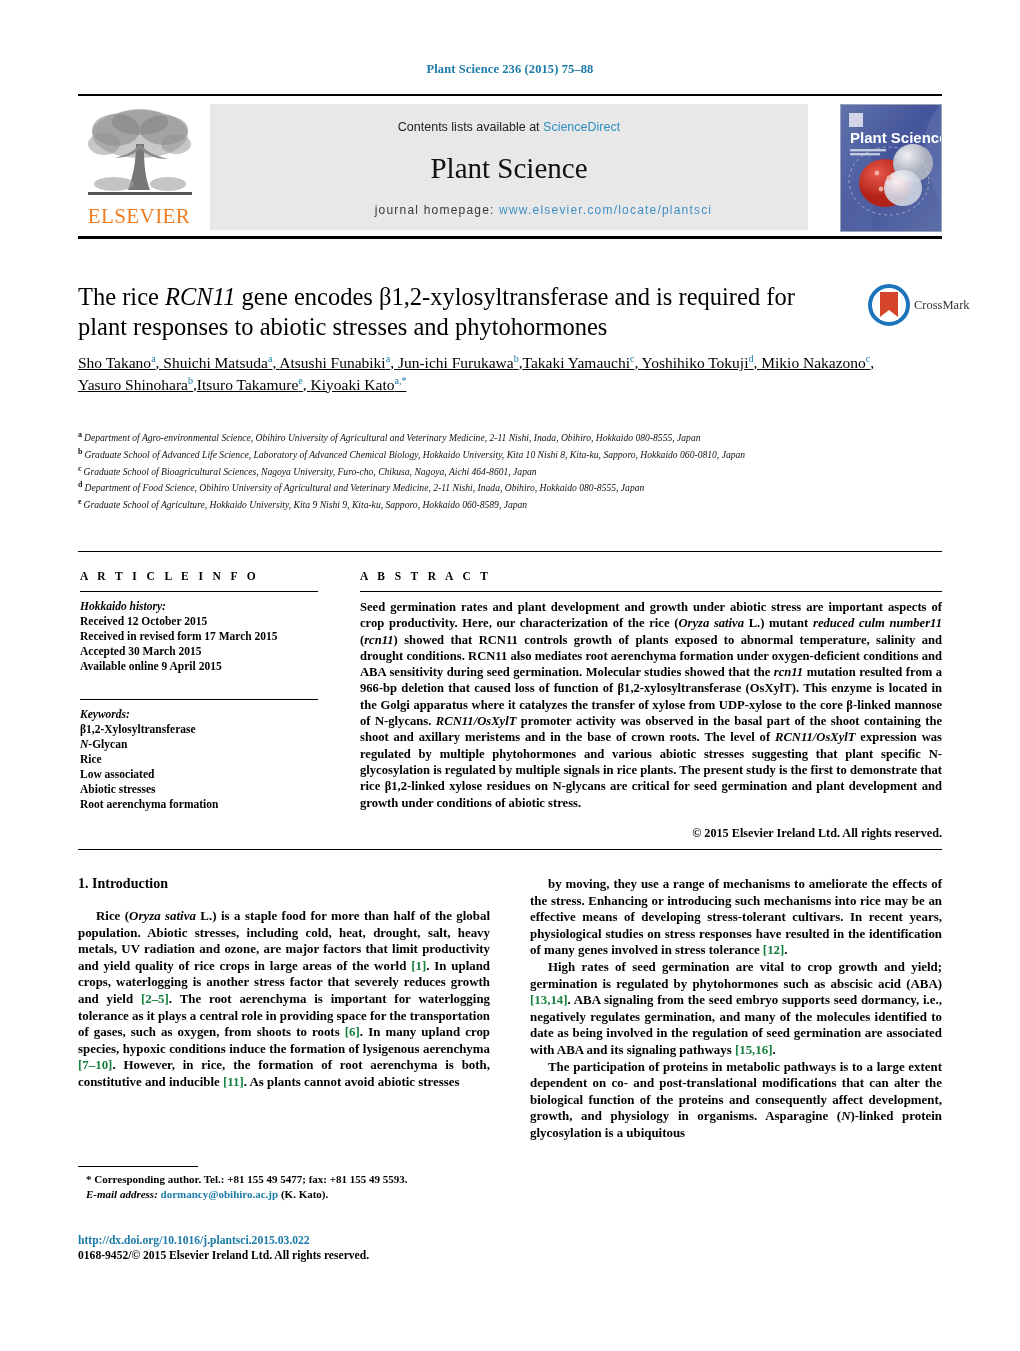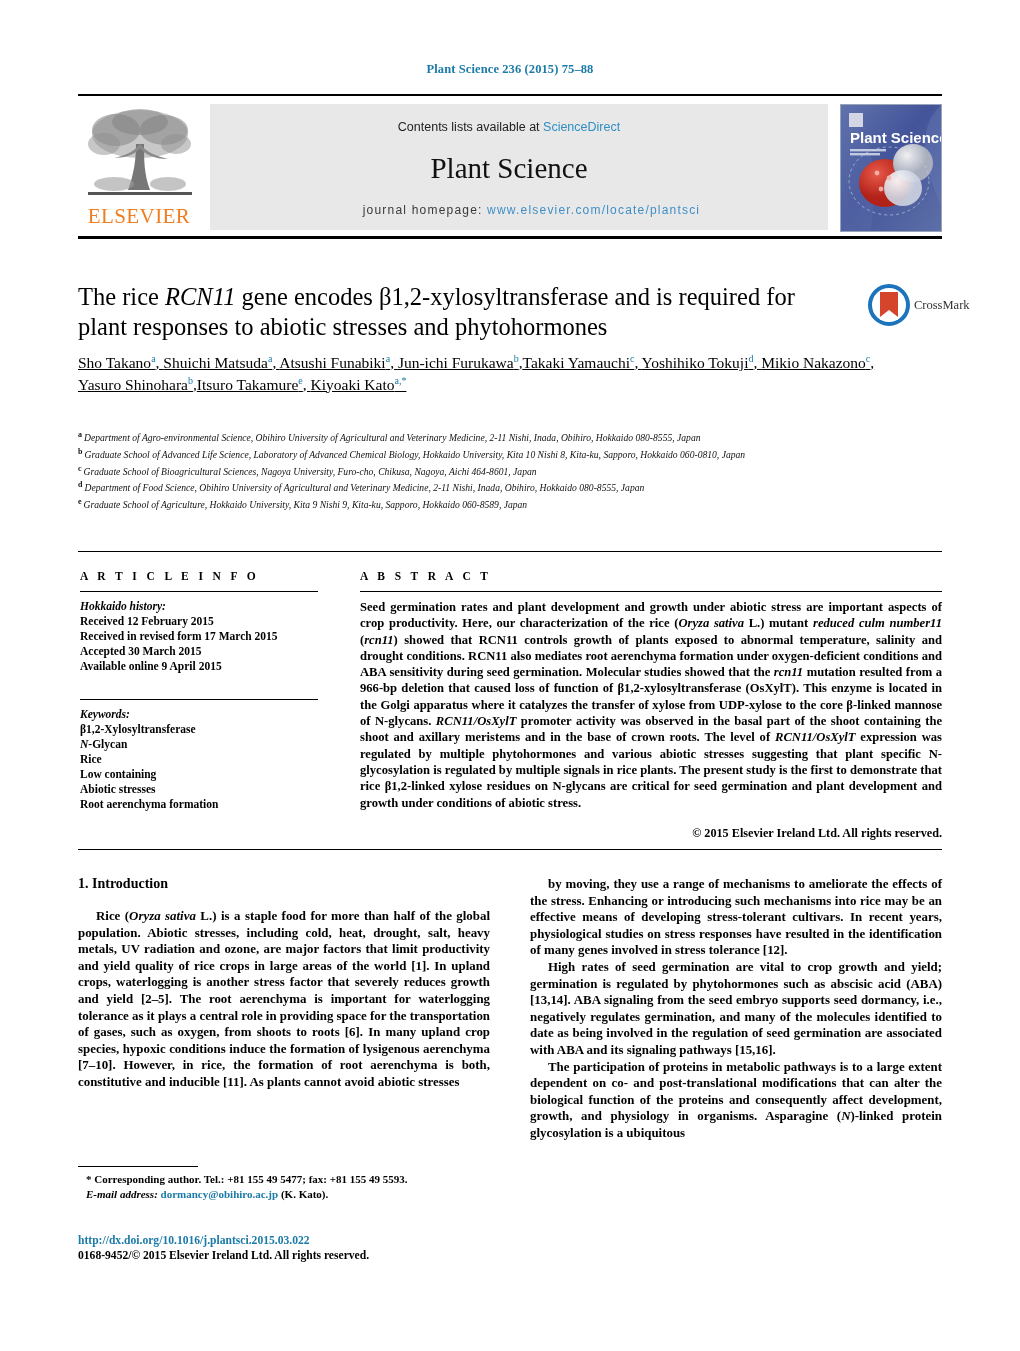--- a/index.html
+++ b/index.html
@@ -74,21 +74,20 @@
     font-size: 21px;
     letter-spacing: 0.4px;
     color: #ef7d22;
     font-weight: normal;
   }
   .masthead-center {
     position: absolute;
     left: 132px; top: 4px;
     width: 598px; height: 126px;
     background: #e8e8e8;
-    padding-left: 20px;
   }
   .contents-line {
     position: absolute;
     top: 16px; left: 0; width: 598px;
     text-align: center;
     font-family: "Liberation Sans", sans-serif;
     font-size: 12.5px;
     color: #222;
   }
   .contents-line .sd {
@@ -97,21 +96,21 @@
   .journal-title {
     position: absolute;
     top: 48px; left: 0; width: 598px;
     text-align: center;
     font-family: "Liberation Serif", serif;
     font-size: 29px;
     color: #111;
   }
   .homepage-line {
     position: absolute;
-    top: 99px; left: 0; width: 643px;
+    top: 99px; left: 12px; width: 643px;
     text-align: center;
     font-family: "Liberation Sans", sans-serif;
     font-size: 12px;
     letter-spacing: 1.2px;
     color: #3a3a3a;
   }
   .homepage-line .url {
     color: #3f8fc6;
   }
   .cover-thumb {
@@ -292,21 +291,21 @@
     font-size: 12.9px;
     line-height: 16.6px;
     text-align: justify;
     margin: 0 0 0 0;
     text-indent: 18px;
     font-weight: bold;
     color: #000;
   }
   .para + .para { margin-top: 0px; }
   .para i { font-style: italic; }
-  .ref { color: #000000; }
+  .ref { color: #15803d; }
 
   
   .foot-rule {
     position: absolute;
     left: 78px; top: 1166px;
     width: 120px; height: 1px;
     background: #000;
   }
   .footnote {
     position: absolute;
@@ -438,33 +437,33 @@
     </div>
 
   <div class="band-rule-top"></div>
   <div class="band-rule-bottom"></div>
 
   <div class="info-col">
     <div class="sec-head">A R T I C L E   I N F O</div>
     <div class="hr-thin w-info"></div>
     <div class="hist-label">Hokkaido history:</div>
     <div id="history-lines">
-        <div class="info-line">Received 12 February 2015</div>
+        <div class="info-line">Received 12 October 2015</div>
         <div class="info-line">Received in revised form 17 March 2015</div>
         <div class="info-line">Accepted 30 March 2015</div>
         <div class="info-line">Available online 9 April 2015</div>
       </div>
     <div class="kw-gap"></div>
     <div class="hr-thin w-info"></div>
     <div class="kw-label">Keywords:</div>
     <div id="keyword-lines">
         <div class="kw-line">β1,2-Xylosyltransferase</div>
         <div class="kw-line"><i>N</i>-Glycan</div>
         <div class="kw-line">Rice</div>
-        <div class="kw-line">Low containing</div>
+        <div class="kw-line">Low associated</div>
         <div class="kw-line">Abiotic stresses</div>
         <div class="kw-line">Root aerenchyma formation</div>
       </div>
   </div>
 
   <div class="abstract-col">
     <div class="sec-head">A B S T R A C T</div>
     <div class="hr-thin w-abs"></div>
     <div class="abstract-body" id="abstract-text"><span>Seed germination rates and plant development and growth under abiotic stress are important aspects of crop productivity. Here, our characterization of the rice (</span><i>Oryza sativa</i><span> L.) mutant </span><i>reduced culm number11</i><span> (</span><i>rcn11</i><span>) showed that RCN11 controls growth of plants exposed to abnormal temperature, salinity and drought conditions. RCN11 also mediates root aerenchyma formation under oxygen-deficient conditions and ABA sensitivity during seed germination. Molecular studies showed that the </span><i>rcn11</i><span> mutation resulted from a 966-bp deletion that caused loss of function of β1,2-xylosyltransferase (OsXylT). This enzyme is located in the Golgi apparatus where it catalyzes the transfer of xylose from UDP-xylose to the core β-linked mannose of N-glycans. </span><i>RCN11/OsXylT</i><span> promoter activity was observed in the basal part of the shoot containing the shoot and axillary meristems and in the base of crown roots. The level of </span><i>RCN11/OsXylT</i><span> expression was regulated by multiple phytohormones and various abiotic stresses suggesting that plant specific N-glycosylation is regulated by multiple signals in rice plants. The present study is the first to demonstrate that rice β1,2-linked xylose residues on N-glycans are critical for seed germination and plant development and growth under conditions of abiotic stress.</span></div>
     <div class="copyright">© 2015 Elsevier Ireland Ltd. All rights reserved.</div>

